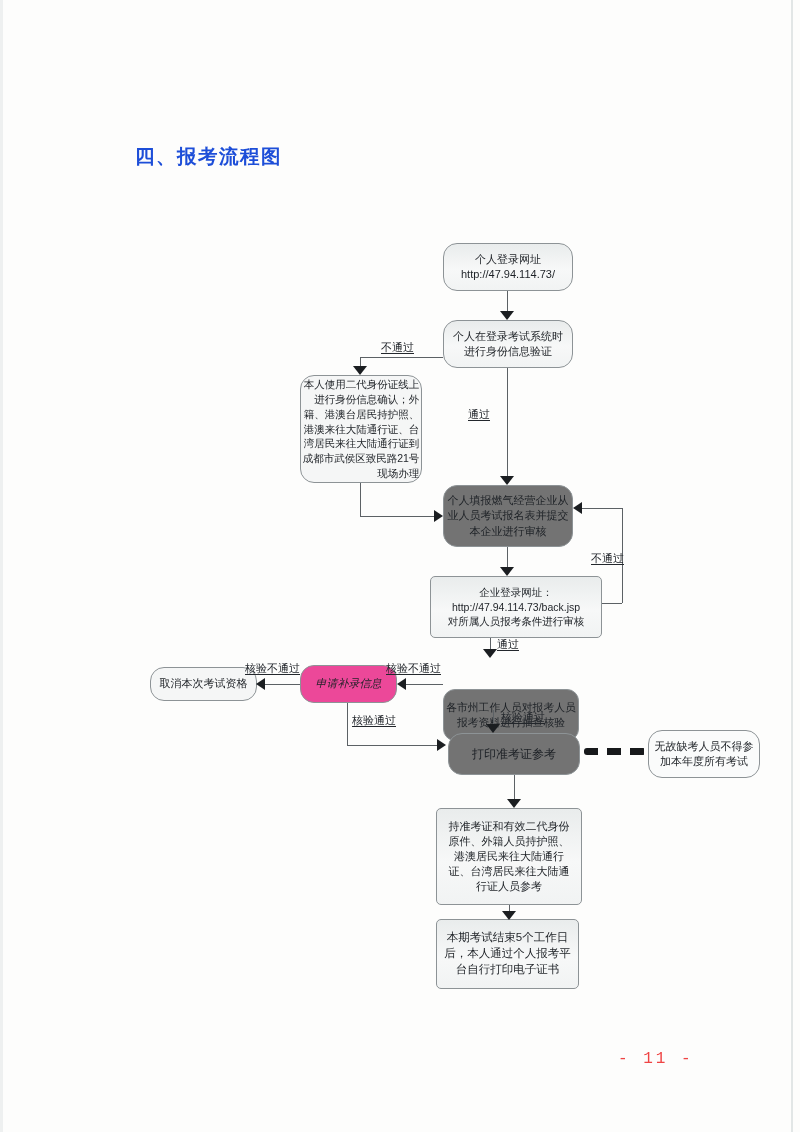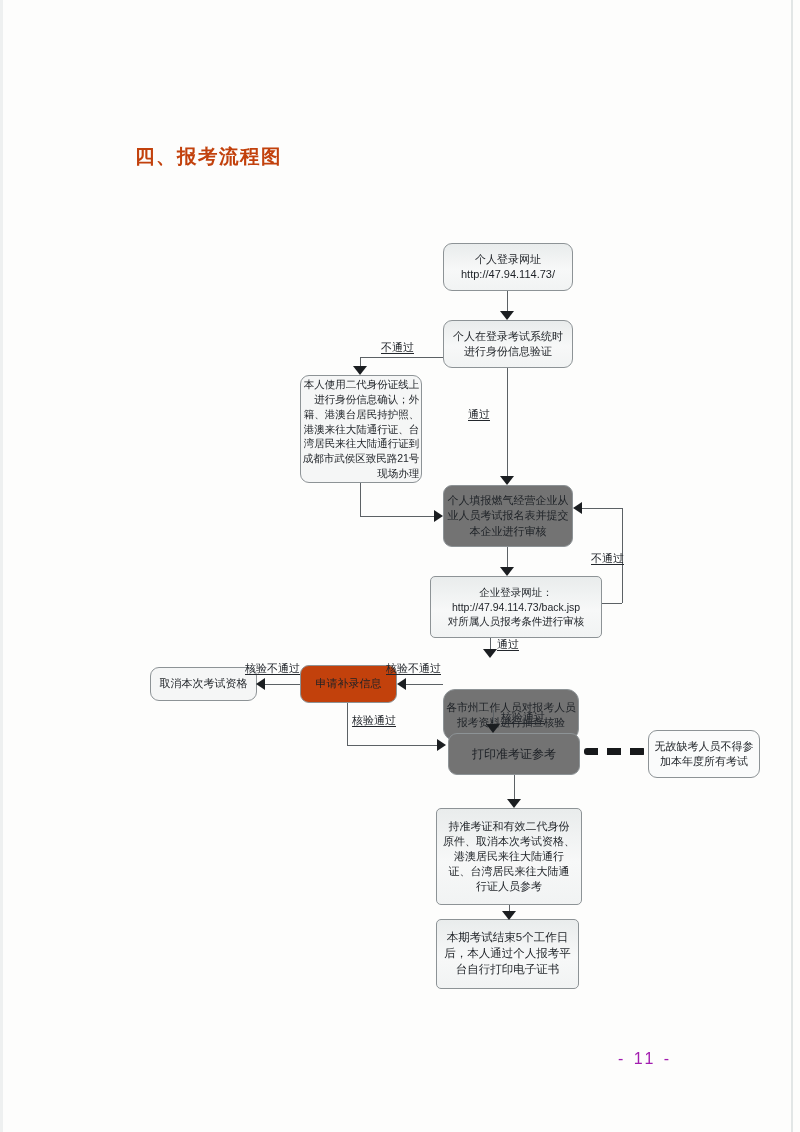--- a/index.html
+++ b/index.html
@@ -6,53 +6,53 @@
   .page{
     position:relative;width:800px;height:1132px;margin:0 auto;
     background:#fdfdfc;overflow:hidden;
     font-family:"Liberation Sans","DejaVu Sans",sans-serif;
     color:#1d2126;
   }
   .edge-left{position:absolute;left:0;top:0;width:3px;height:1132px;background:#eef0f0;}
   .edge-right{position:absolute;left:791px;top:0;width:2px;height:1132px;background:#e2e6e6;}
   .title{
     position:absolute;left:135px;top:143px;margin:0;
-    font-size:19.5px;font-weight:600;color:#c2410c;letter-spacing:1.5px;
+    font-size:19.5px;font-weight:600;color:#1d4ed8;letter-spacing:1.5px;
   }
   .node{
     position:absolute;box-sizing:border-box;
     border:1px solid #8d9396;
     display:flex;align-items:center;justify-content:center;
     text-align:center;white-space:pre-line;line-height:1.38;
     color:#1d2126;
   }
-  .rounded{border-radius:9px;}
+  .rounded{border-radius:14px;}
   .rounded-lg{border-radius:5px;}
   .light{background:linear-gradient(180deg,#e9ecec 0%,#f7f8f8 55%,#f1f3f3 100%);}
   .lighter{background:#f5f6f6;}
   .gray{background:#737373;}
-  .gray2{background:#c2410c;}
+  .gray2{background:#ec4899;font-style:italic;}
   .white{background:#fafbfb;}
   .hl{position:absolute;height:1px;background:#5c6165;}
   .vl{position:absolute;width:1px;background:#5c6165;}
   .ad{position:absolute;width:0;height:0;border-left:7px solid transparent;border-right:7px solid transparent;border-top:9px solid #1b1e21;}
   .ar{position:absolute;width:0;height:0;border-top:6px solid transparent;border-bottom:6px solid transparent;border-left:9px solid #1b1e21;}
   .al{position:absolute;width:0;height:0;border-top:6px solid transparent;border-bottom:6px solid transparent;border-right:9px solid #1b1e21;}
   .elabel{
     position:absolute;font-size:11px;color:#23272c;white-space:nowrap;
     text-decoration:underline;text-underline-offset:2px;
   }
   .dash{
     position:absolute;left:584px;top:748px;width:62px;height:7px;border-radius:3px;
     background:repeating-linear-gradient(90deg,#17191b 0 14px,transparent 14px 23px);
   }
   .pagenum{
     position:absolute;left:618px;top:1050px;
-    font-family:Liberation Sans, sans-serif;
-    font-size:16px;color:#a21caf;letter-spacing:3px;
+    font-family:Liberation Mono, monospace;
+    font-size:16px;color:#ef4444;letter-spacing:3px;
   }
 </style>
 </head>
 <body>
 
 <div class="page">
   <div class="edge-left"></div>
   <div class="edge-right"></div>
 
   <h1 class="title">四、报考流程图</h1>
@@ -75,21 +75,21 @@
 http://47.94.114.73/back.jsp
 对所属人员报考条件进行审核</div>
   <div class="node rounded gray" style="left:443px;top:658px;width:136px;height:52px;font-size:10.8px;border-radius:12px;margin-top:31px;">各市州工作人员对报考人员
 报考资料进行抽查核验</div>
   <div class="node rounded gray2" style="left:300px;top:665px;width:97px;height:38px;font-size:11px;">申请补录信息</div>
   <div class="node rounded lighter" style="left:150px;top:667px;width:107px;height:34px;font-size:11px;">取消本次考试资格</div>
   <div class="node rounded gray" style="left:448px;top:733px;width:132px;height:42px;font-size:12px;">打印准考证参考</div>
   <div class="node rounded white" style="left:648px;top:730px;width:112px;height:48px;font-size:11px;">无故缺考人员不得参
 加本年度所有考试</div>
   <div class="node rounded-lg light" style="left:436px;top:808px;width:146px;height:97px;font-size:11px;">持准考证和有效二代身份
-原件、取消本次考试资格、
+原件、外籍人员持护照、
 港澳居民来往大陆通行
 证、台湾居民来往大陆通
 行证人员参考</div>
   <div class="node rounded-lg light" style="left:436px;top:919px;width:143px;height:70px;font-size:11.5px;">本期考试结束5个工作日
 后，本人通过个人报考平
 台自行打印电子证书</div>
 
   <div class="vl" style="left:507px;top:291px;height:23px;"></div>
   <div class="ad" style="left:500px;top:311px;"></div>
 

